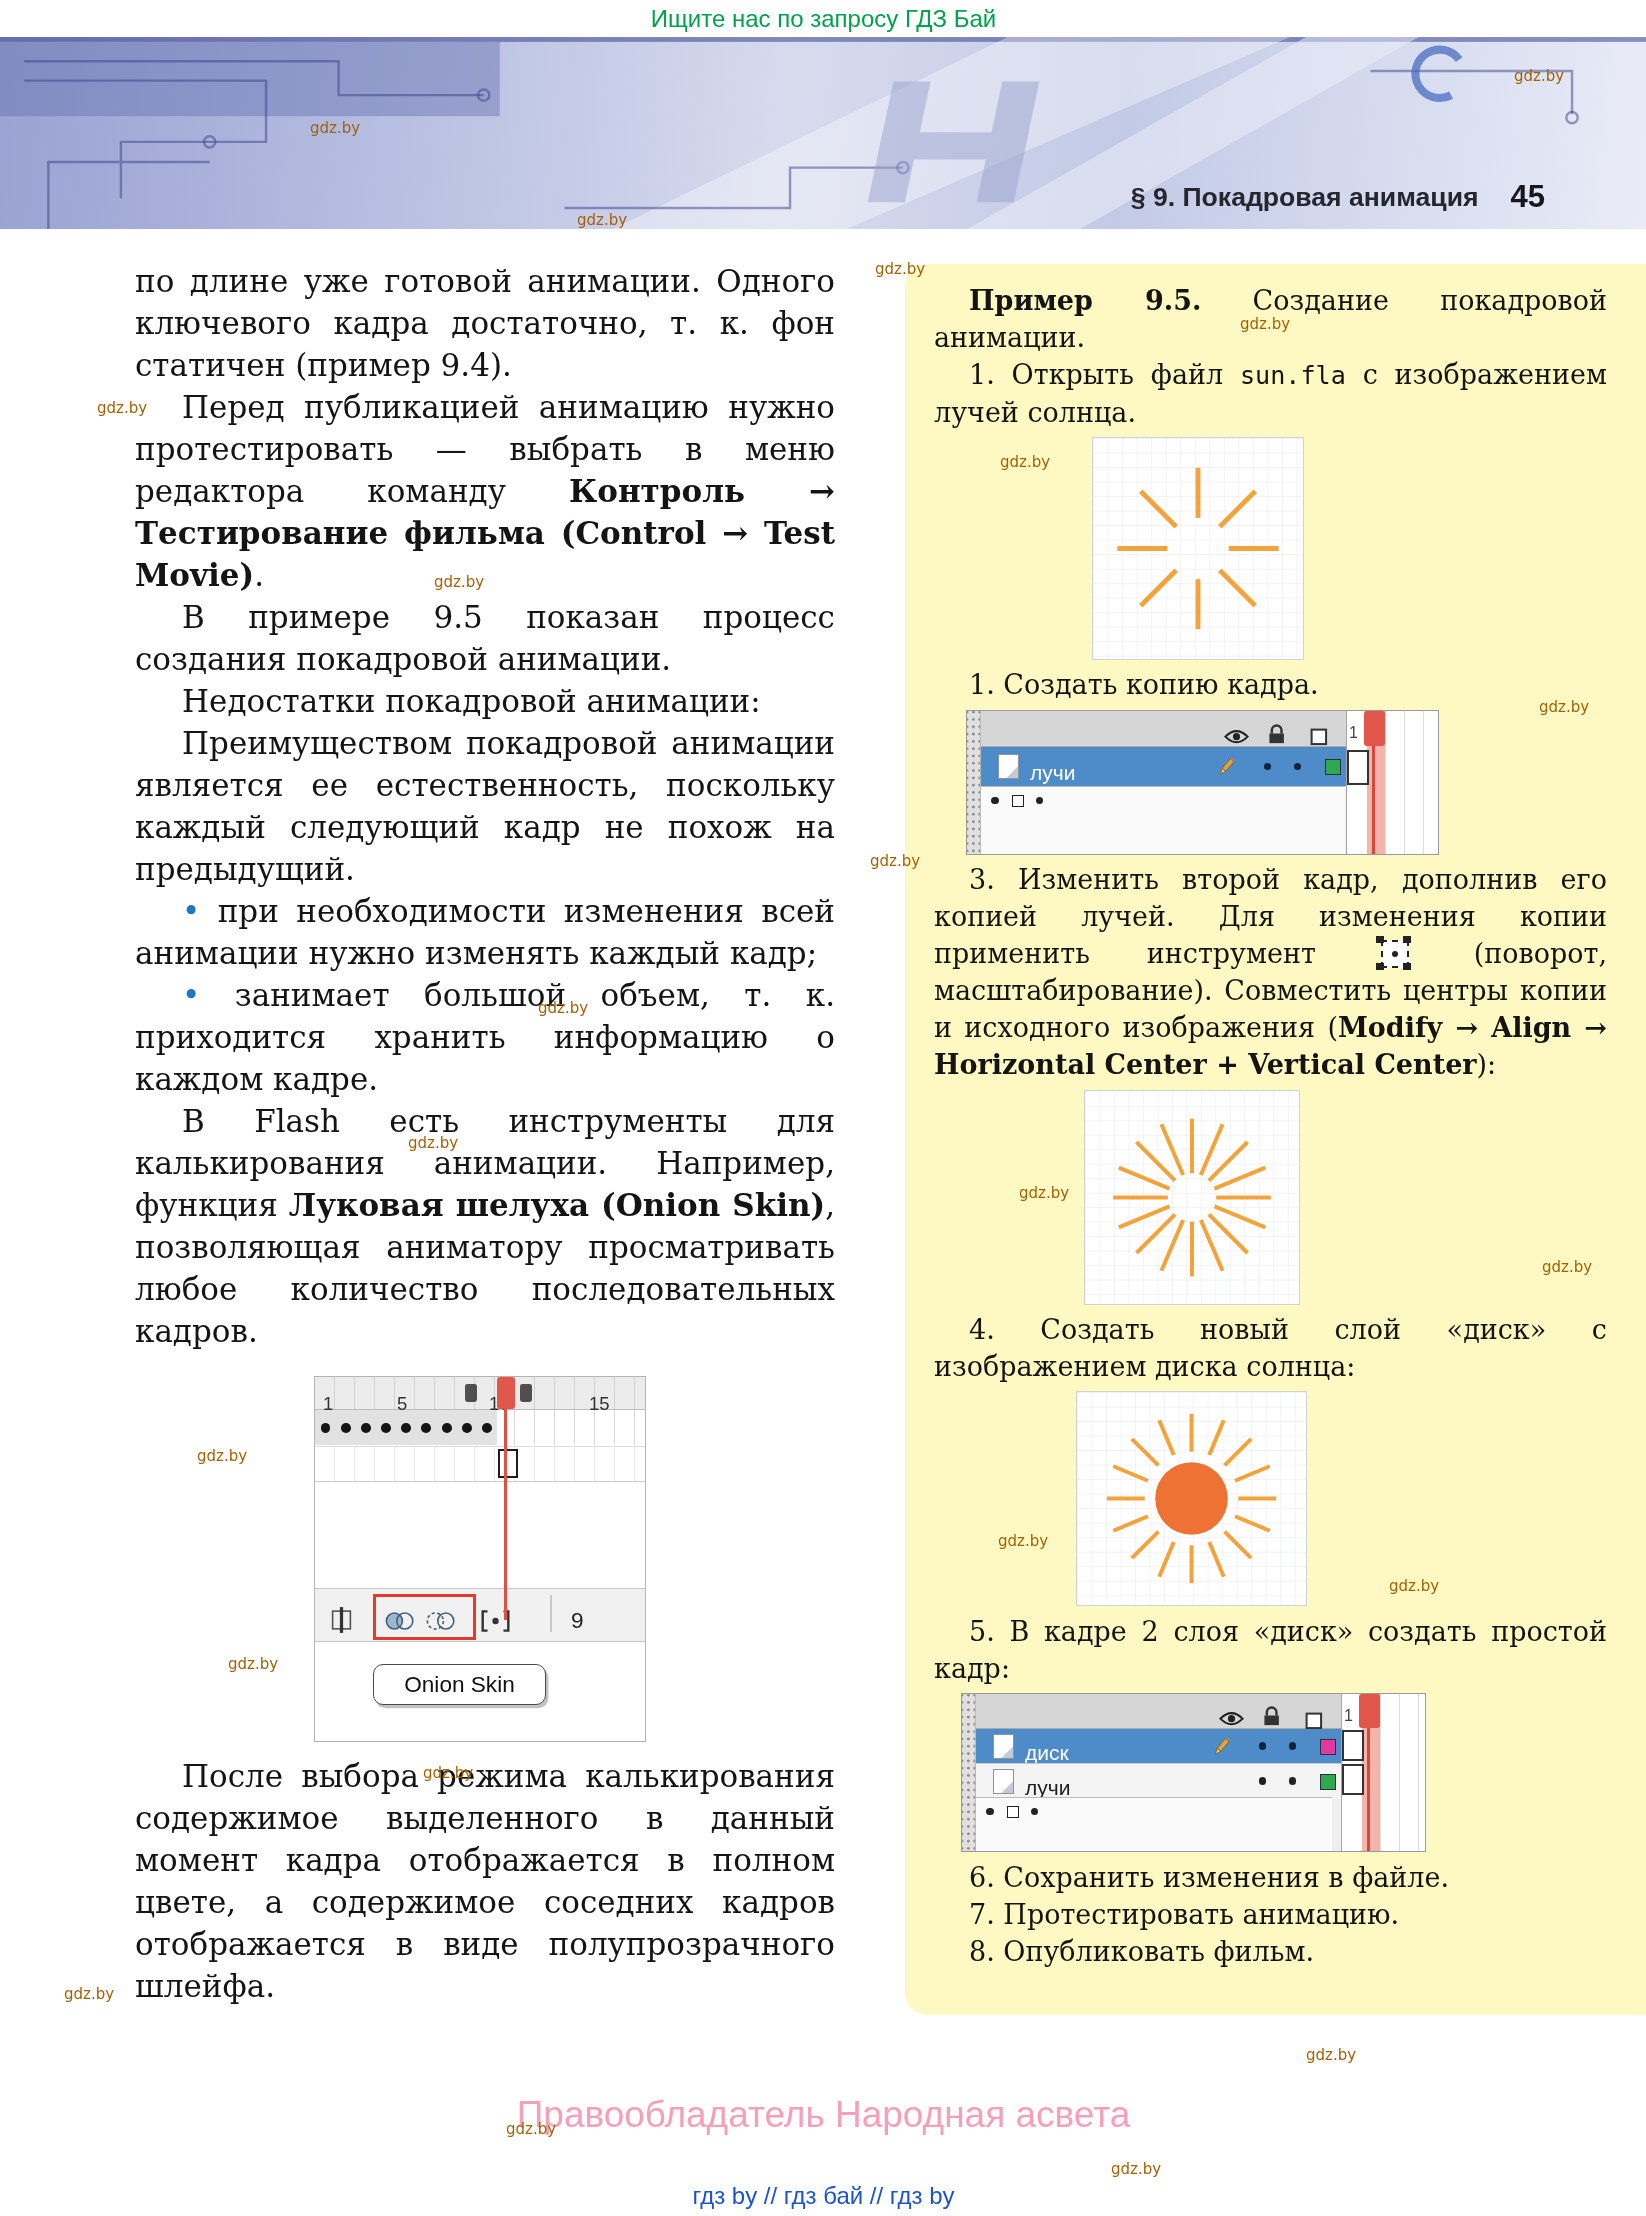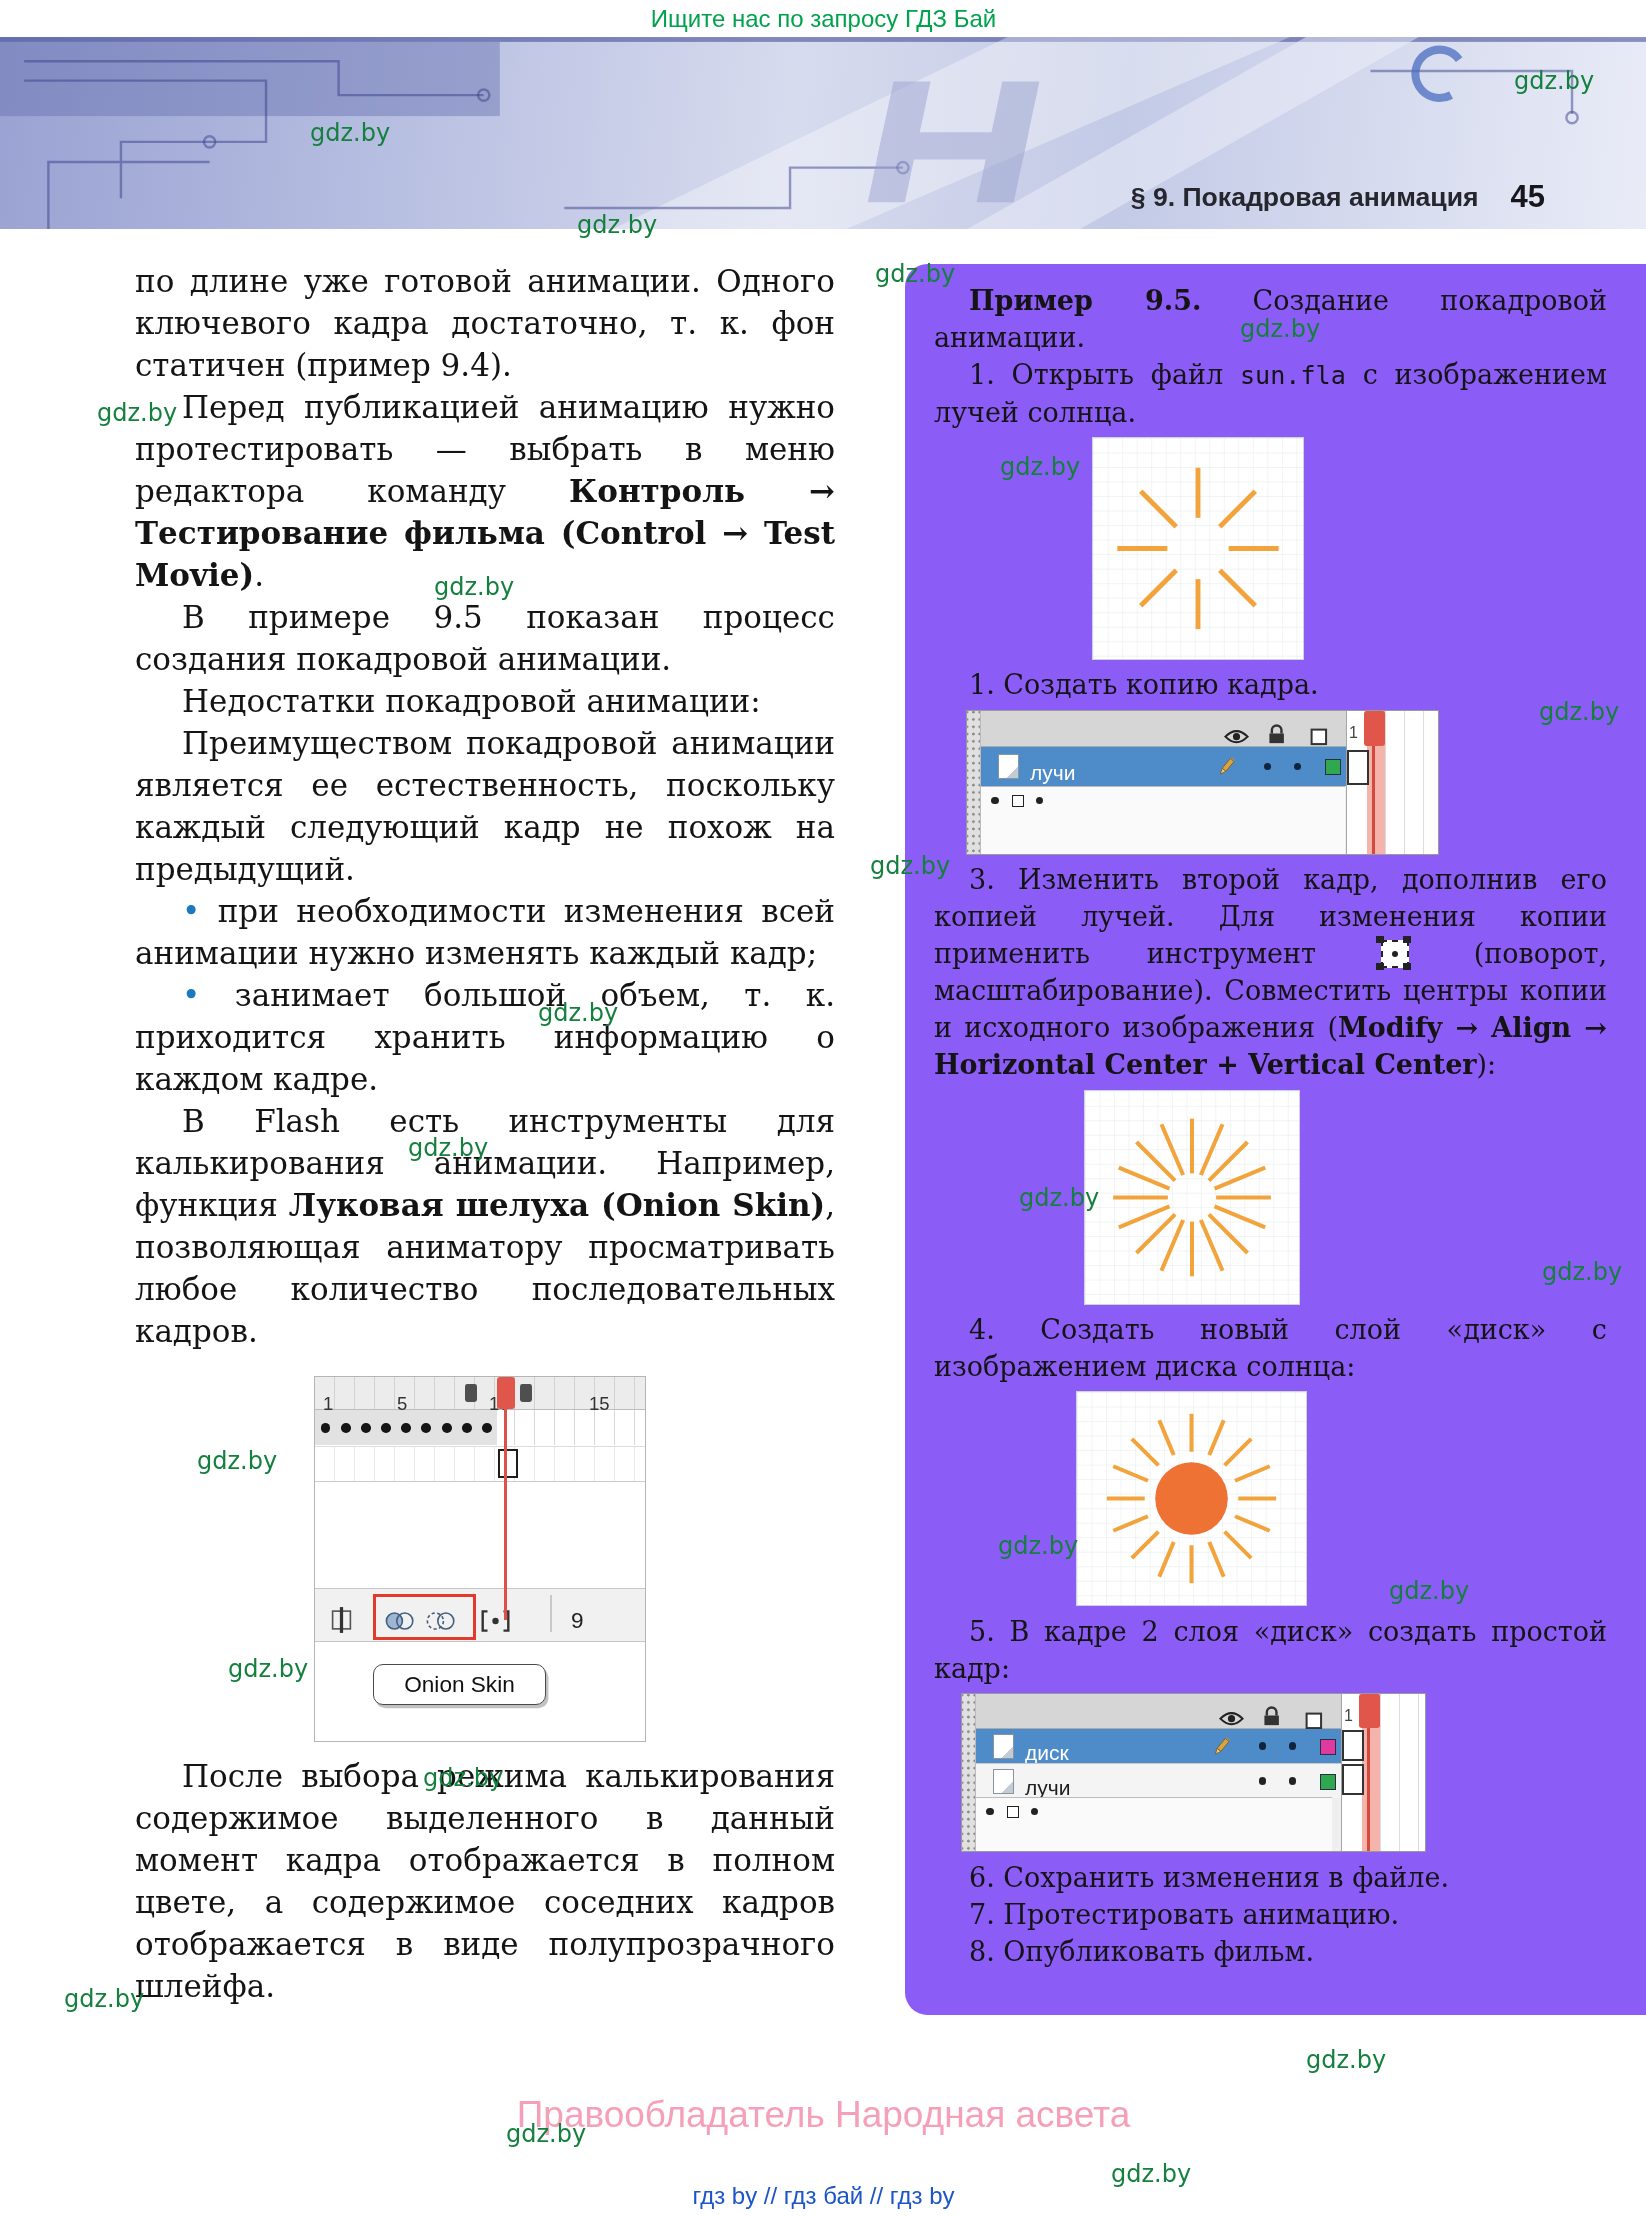--- a/index.html
+++ b/index.html
@@ -17,21 +17,21 @@
   
   .banner{position:absolute;top:37px;left:0;width:1647px;height:192px;overflow:hidden;
           background:linear-gradient(96deg,#99a2d2 0%,#b4bce0 22%,#d7dbee 48%,#c3cae6 68%,#e9ecf7 100%);}
   .banner svg{position:absolute;left:0;top:0;}
   .header-line{position:absolute;top:179px;right:102px;display:flex;align-items:center;gap:32px;
                font-family:"Liberation Sans",sans-serif;z-index:6;}
   .section-title{font-size:26.6px;font-weight:bold;color:#26262e;}
   .page-num{font-size:31px;font-weight:bold;color:#16161c;}
 
   
-  .wm{position:absolute;font-family:"DejaVu Sans",sans-serif;font-size:24px;color:#15803d;z-index:30;}
+  .wm{position:absolute;font-family:"DejaVu Sans",sans-serif;font-size:15px;color:#a16207;z-index:30;}
 
   
   .col-left{position:absolute;left:135px;top:260px;width:700px;font-size:31px;line-height:42px;
             text-align:justify;}
   .col-left p{margin:0;}
   .indent{text-indent:47px;}
   .bullet{text-indent:47px;}
   .bullet::before{content:"• ";color:#1b79c0;}
   .b{font-weight:bold;}
   .mono{font-family:"DejaVu Sans Mono",monospace;font-size:0.93em;}
@@ -63,21 +63,21 @@
              border-top:0.8px solid #c6c6c6;border-bottom:0.8px solid #c6c6c6;}
   .o-redbox{position:absolute;left:58px;top:4.8px;width:97px;height:40px;border:3.2px solid #e23b2e;z-index:3;}
   .o-ic{position:absolute;top:13px;}
   .o-sep{position:absolute;left:235px;top:6.4px;width:1.6px;height:37px;background:#c9c9c9;}
   .o-fnum{position:absolute;left:256px;top:11.3px;font-size:22.6px;color:#222;}
   .o-tip{position:absolute;left:58px;top:287px;width:171px;height:39px;border:1.6px solid #4a4a4a;border-radius:10px;
          background:#fff;box-shadow:2.4px 3.2px 0 rgba(120,120,120,.45);display:flex;align-items:center;
          justify-content:center;font-size:22.6px;color:#111;z-index:6;}
 
   
-  .example-box{position:absolute;left:905px;top:264px;width:741px;height:1751px;background:#8b5cf6;
+  .example-box{position:absolute;left:905px;top:264px;width:741px;height:1751px;background:#fef9c3;
                border-radius:22.6px 0 0 22.6px;padding:17.7px 39px 24px 29px;box-sizing:border-box;
                font-size:27px;line-height:37px;text-align:justify;overflow:hidden;}
   .example-box p{margin:0;text-indent:35px;}
   .fig{text-indent:0;}
   .fig-grid{border:0.8px solid #cfd4d8;background:#fff;display:block;}
   .figA{margin:6.4px 0 6.4px 158px;width:210px;}
   .figB{margin:6.4px 0 6.4px 32px;}
   .figC{margin:6.4px 0 6.4px 150px;width:214px;}
   .figD{margin:6.4px 0 6.4px 142px;width:229px;}
   .figE{margin:6.4px 0 6.4px 27px;}

